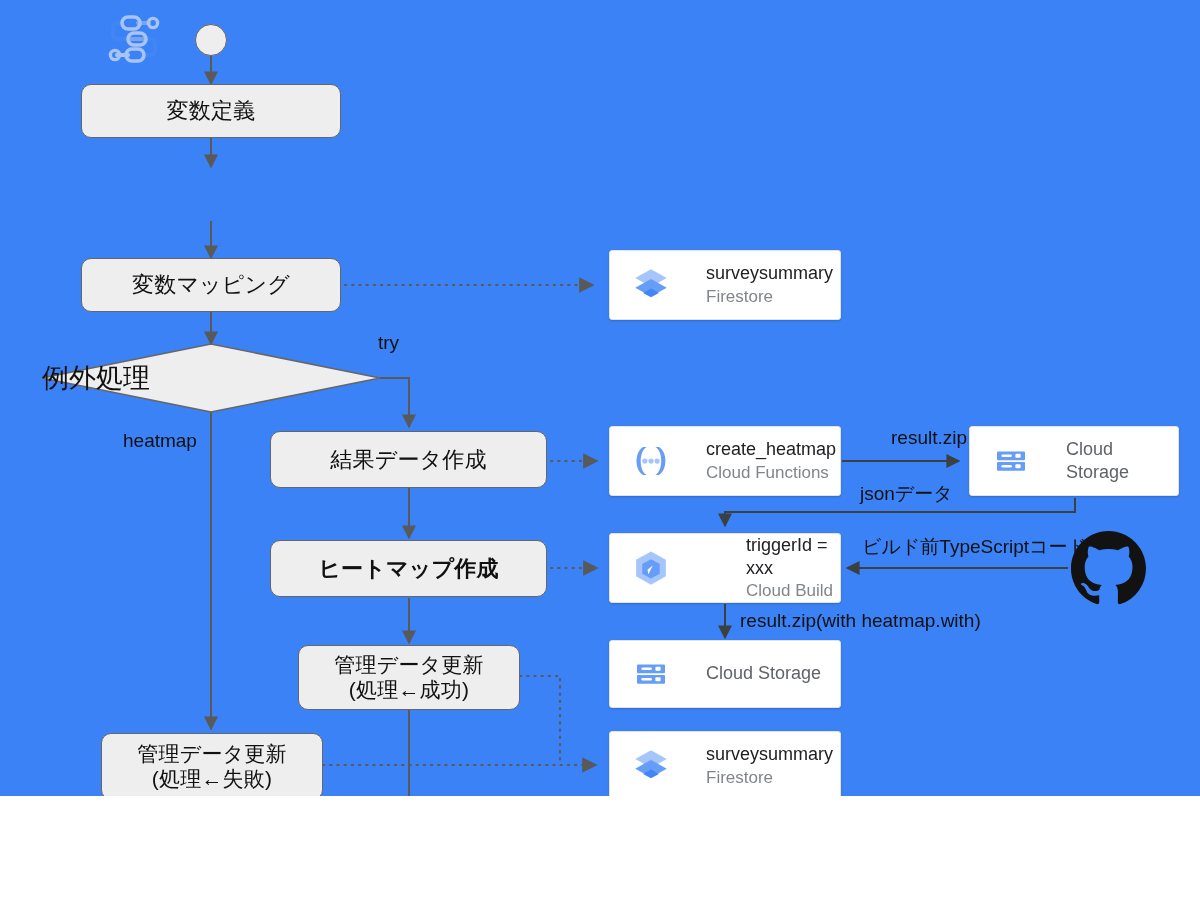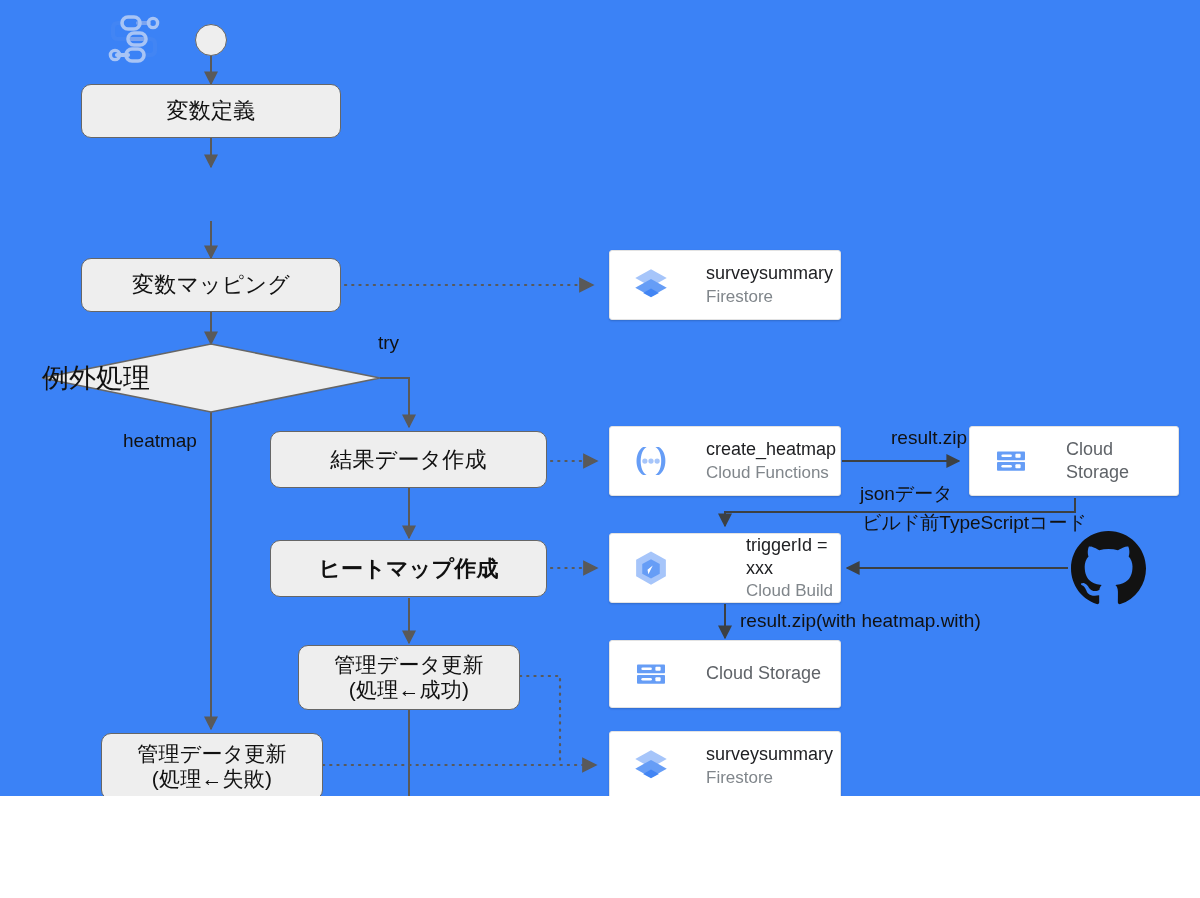--- a/index.html
+++ b/index.html
@@ -245,21 +245,21 @@
   <div class="diamond-wrap" style="left:42px; top:344px; width:338px; height:68px;">
     <div class="diamond-label">例外処理</div>
   </div>
 
   <div class="edge-label" style="left:378px; top:332px;">try</div>
   <div class="edge-label" style="left:123px; top:430px;">heatmap</div>
 
   <div class="edge-label" style="left:862px; top:427px;margin-left:29px;">result.zip</div>
   <div class="edge-label" style="left:860px; top:481px;">jsonデータ</div>
   <div class="edge-label" style="left:740px; top:610px;">result.zip(with heatmap.with)</div>
-  <div class="edge-label" style="left:862px; top:510px;">ビルド前TypeScriptコード</div>
+  <div class="edge-label" style="left:862px; top:534px;">ビルド前TypeScriptコード</div>
 
   <div class="card" style="left:609px; top:250px; width:232px; height:70px;">
     <div class="card-icon">
       <svg width="42" height="42" viewBox="0 0 48 48" aria-hidden="true">
         <polygon points="24,6 42,16 24,26 6,16" fill="#a6c5fa"></polygon>
         <polygon points="24,17 42,27 24,37 6,27" fill="#669df6"></polygon>
         <polygon points="24,28 33,33 24,38 15,33" fill="#4285f4"></polygon>
       </svg>
     </div>
     <div class="card-text">

